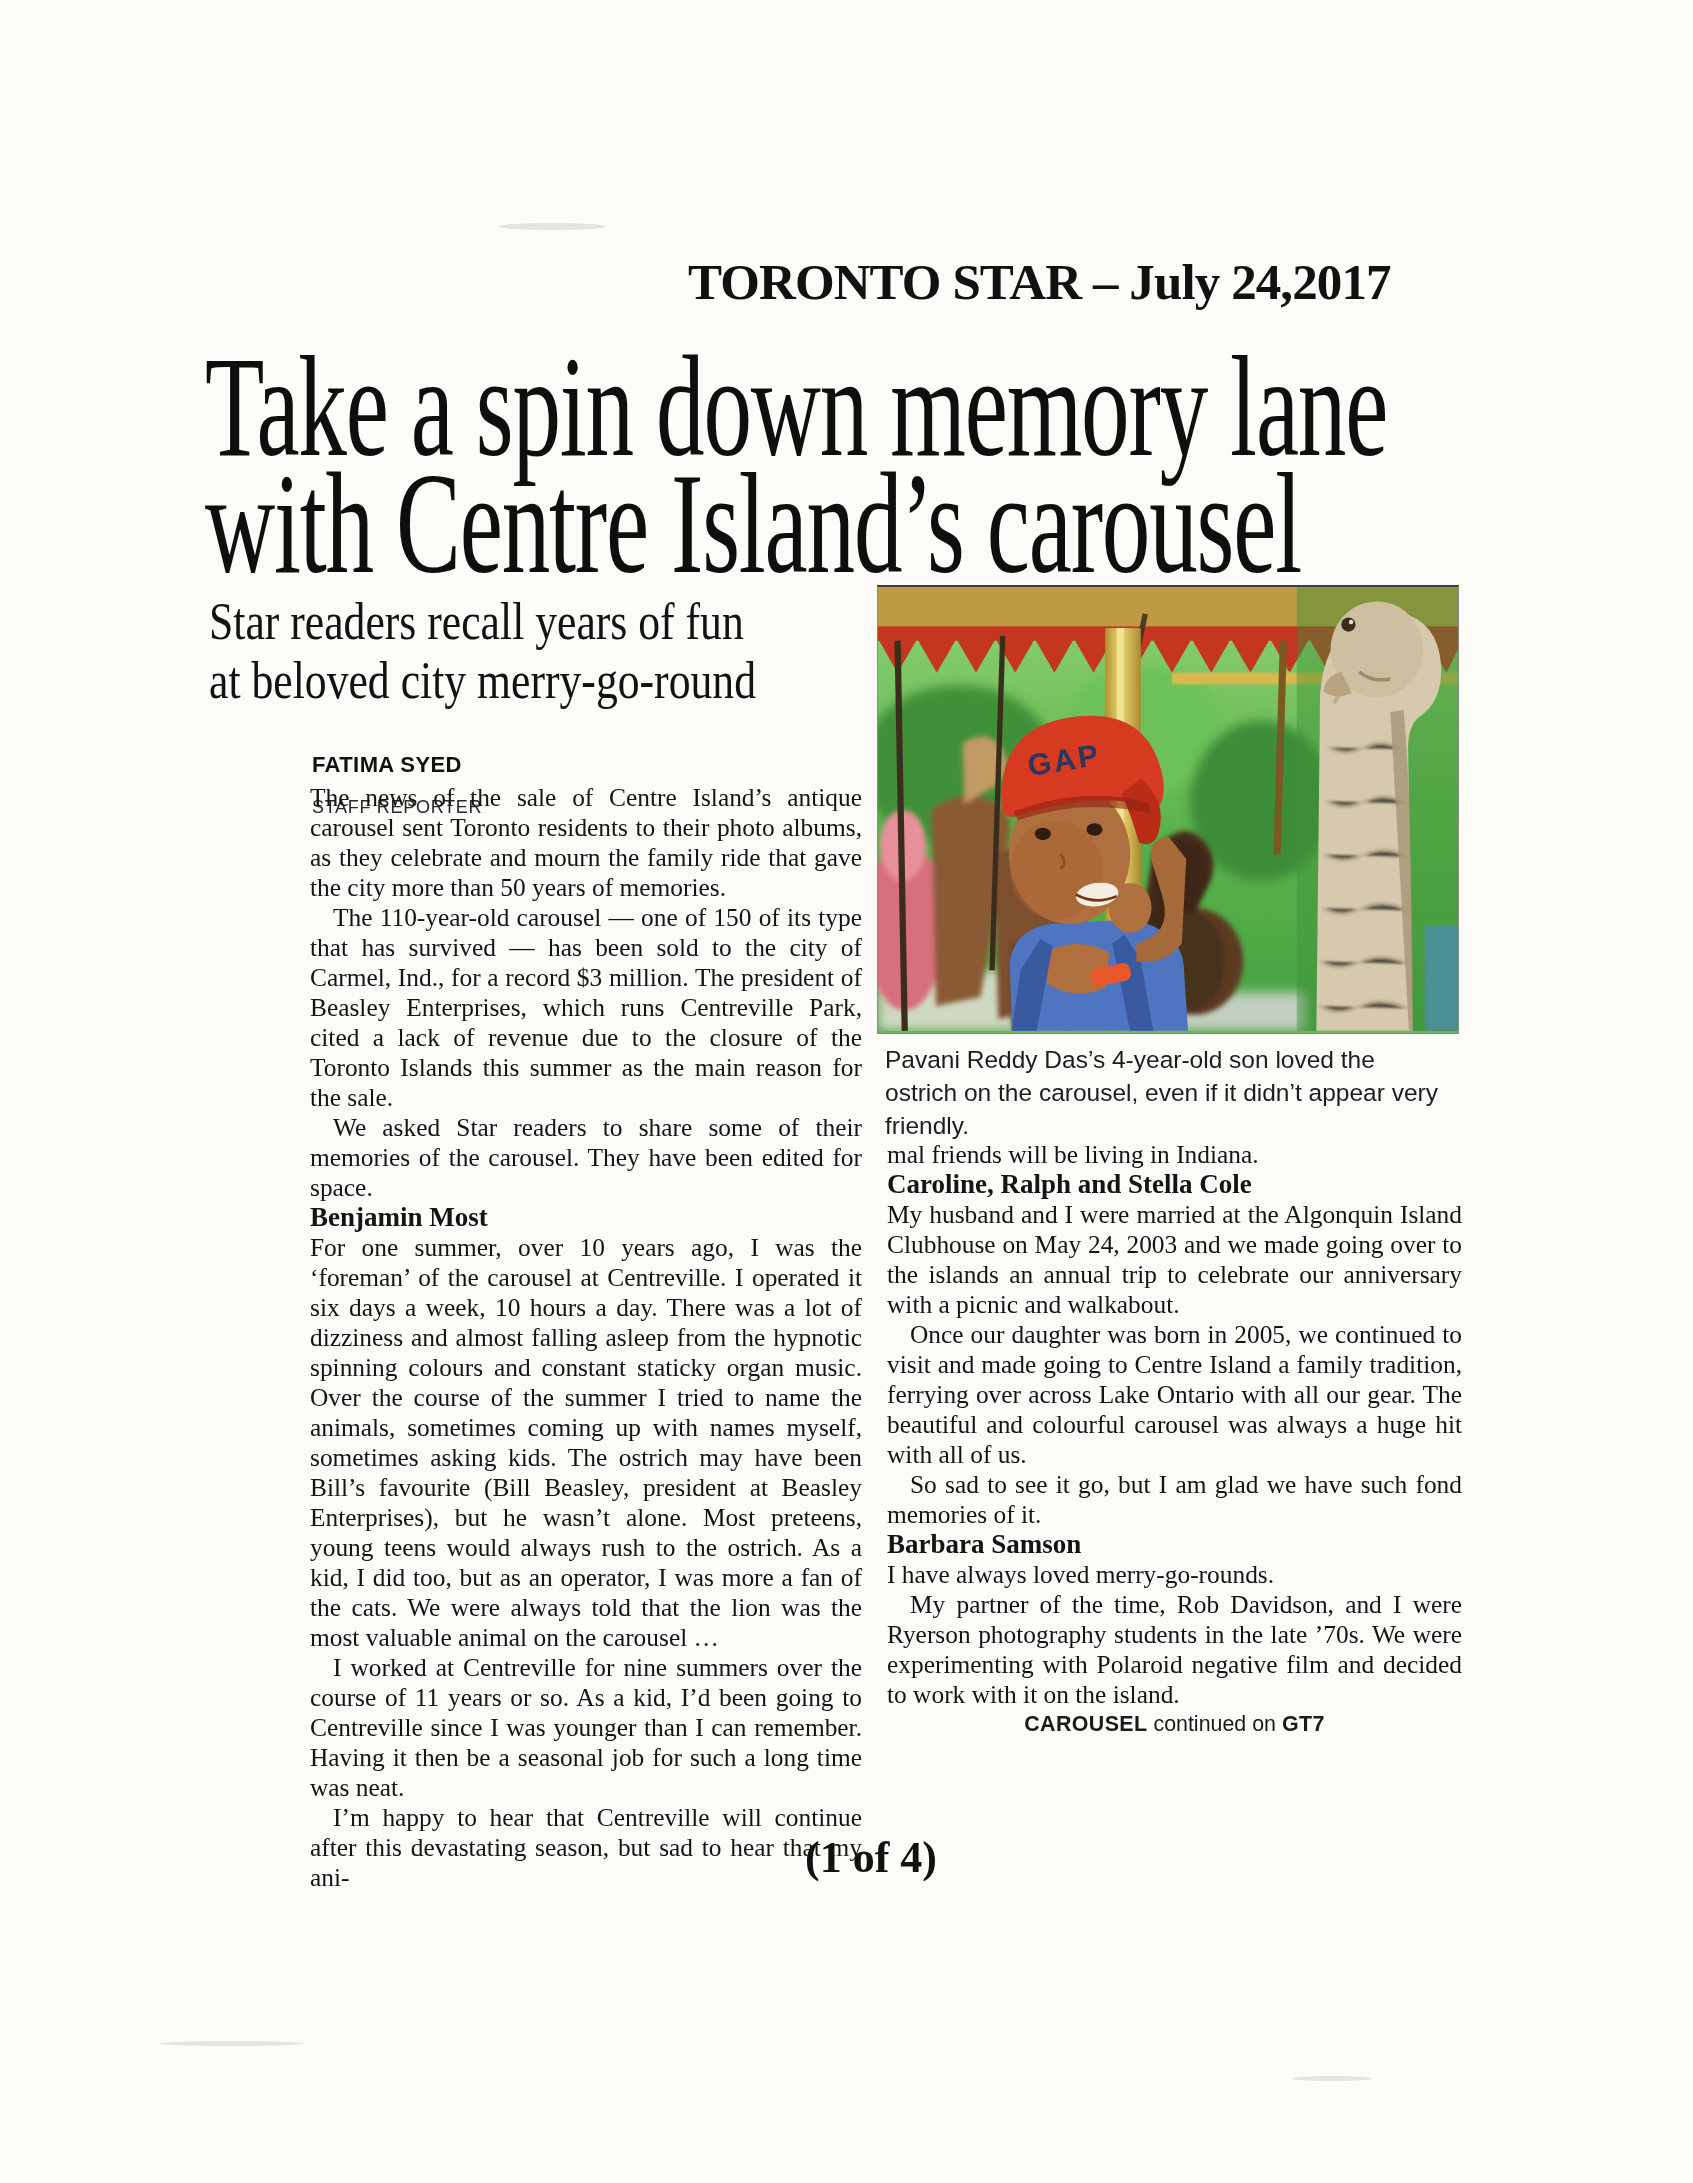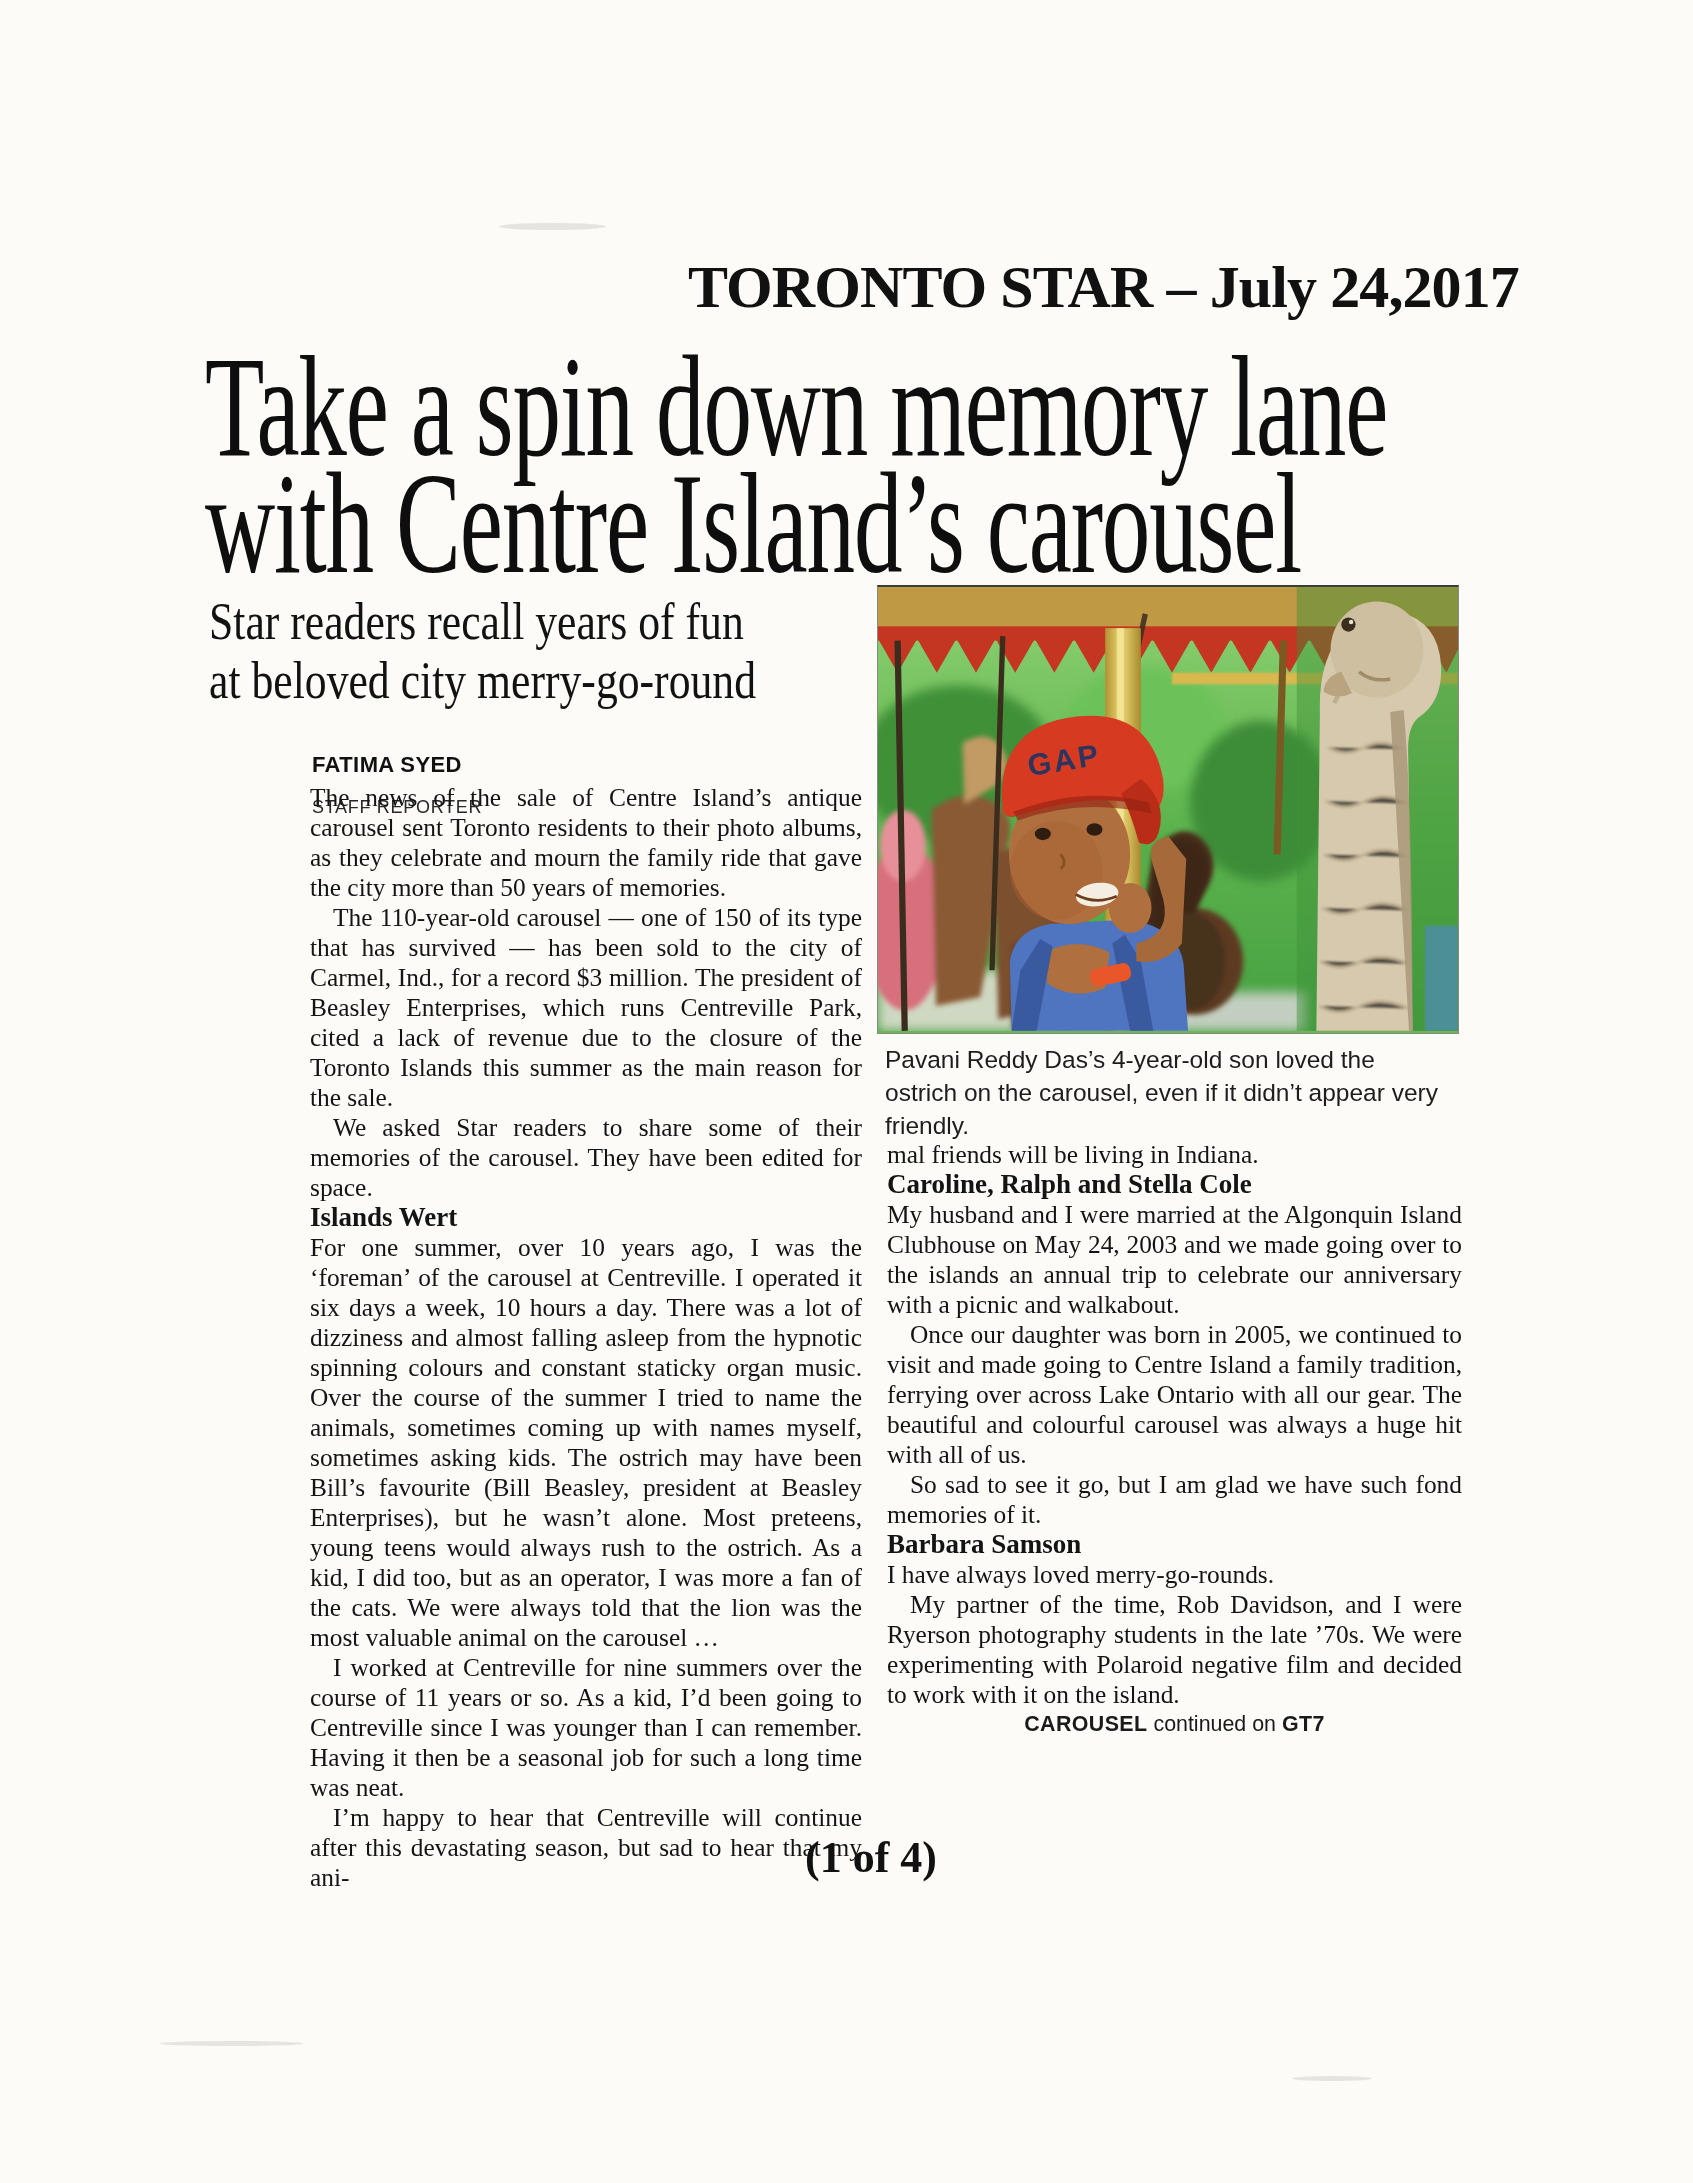--- a/index.html
+++ b/index.html
@@ -3,21 +3,21 @@
 <meta charset="utf-8">
 <style>
   html,body { margin:0; padding:0; background:#d8d8d8; }
   .page {
     position:relative; width:1693px; height:2183px;
     background:#fcfbf7; overflow:hidden;
     font-family:"Liberation Serif", serif; color:#161616;
   }
   .masthead {
     position:absolute; left:688px; top:253px;
-    font-size:60px; font-weight:bold; letter-spacing:-0.9px; white-space:nowrap;
+    font-size:51px; font-weight:bold; letter-spacing:-0.9px; white-space:nowrap;
     color:#111;
   }
   .headline {
     position:absolute; left:205px; top:349px;
     font-size:143px; line-height:117px; font-weight:normal;
     transform:scaleX(0.68); transform-origin:top left; white-space:nowrap;
     letter-spacing:-1.8px; color:#0e0e0e;
   }
   .deck {
     position:absolute; left:209px; top:592px;
@@ -193,21 +193,21 @@
       </g>
     </svg>
   </div>
 
   <div class="caption">Pavani Reddy Das’s 4-year-old son loved the ostrich on the carousel, even if it didn’t appear very friendly.</div>
 
   <div class="col col-left">
     <p>The news of the sale of Centre Island’s antique carousel sent Toronto residents to their photo albums, as they celebrate and mourn the family ride that gave the city more than 50 years of memories.</p>
     <p class="indent">The 110-year-old carousel — one of 150 of its type that has survived — has been sold to the city of Carmel, Ind., for a record $3 million. The president of Beasley Enterprises, which runs Centreville Park, cited a lack of revenue due to the closure of the Toronto Islands this summer as the main reason for the sale.</p>
     <p class="indent">We asked Star readers to share some of their memories of the carousel. They have been edited for space.</p>
-    <p class="section-heading">Islands Wert</p>
+    <p class="section-heading">Benjamin Most</p>
     <p>For one summer, over 10 years ago, I was the ‘foreman’ of the carousel at Centreville. I operated it six days a week, 10 hours a day. There was a lot of dizziness and almost falling asleep from the hypnotic spinning colours and constant staticky organ music. Over the course of the summer I tried to name the animals, sometimes coming up with names myself, sometimes asking kids. The ostrich may have been Bill’s favourite (Bill Beasley, president at Beasley Enterprises), but he wasn’t alone. Most preteens, young teens would always rush to the ostrich. As a kid, I did too, but as an operator, I was more a fan of the cats. We were always told that the lion was the most valuable animal on the carousel …</p>
     <p class="indent">I worked at Centreville for nine summers over the course of 11 years or so. As a kid, I’d been going to Centreville since I was younger than I can remember. Having it then be a seasonal job for such a long time was neat.</p>
     <p class="indent">I’m happy to hear that Centreville will continue after this devastating season, but sad to hear that my ani-</p>
   </div>
 
   <div class="col col-right">
     <p>mal friends will be living in Indiana.</p>
     <p class="section-heading">Caroline, Ralph and Stella Cole</p>
     <p>My husband and I were married at the Algonquin Island Clubhouse on May 24, 2003 and we made going over to the islands an annual trip to celebrate our anniversary with a picnic and walkabout.</p>
     <p class="indent">Once our daughter was born in 2005, we continued to visit and made going to Centre Island a family tradition, ferrying over across Lake Ontario with all our gear. The beautiful and colourful carousel was always a huge hit with all of us.</p>

